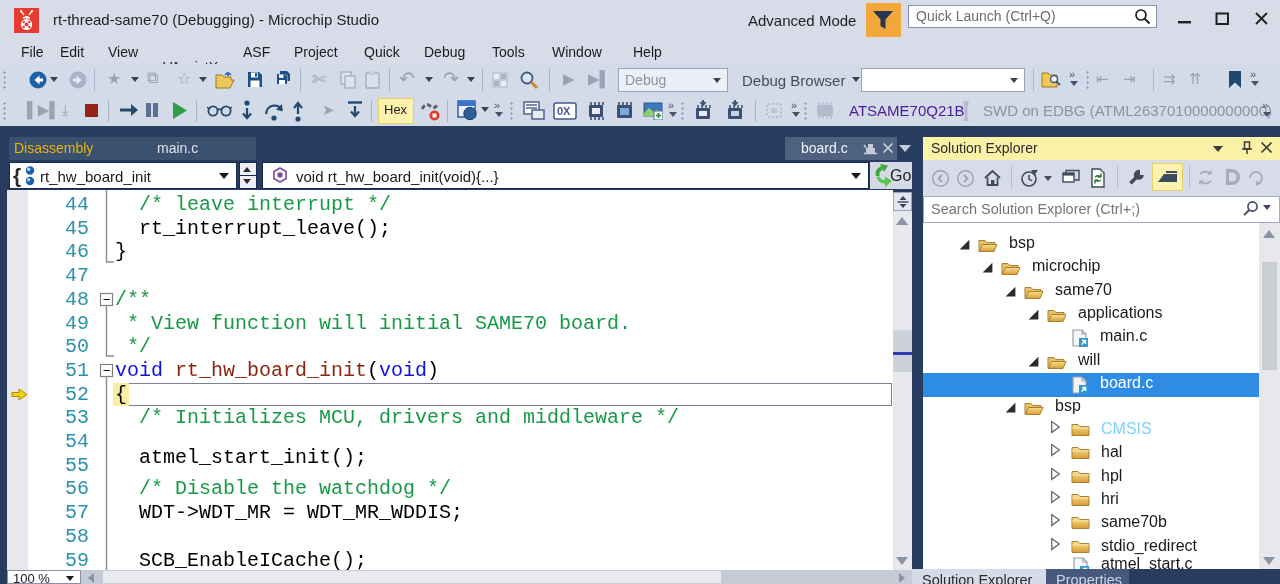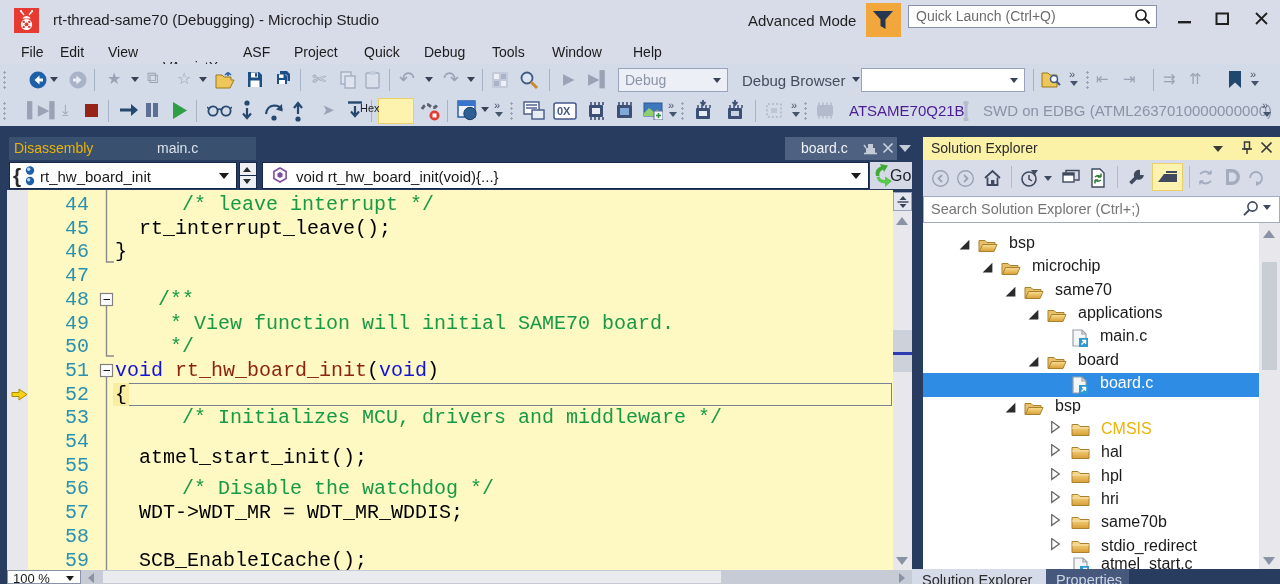--- a/index.html
+++ b/index.html
@@ -22,21 +22,21 @@
   .chev { position:absolute; top:6px; width:10px; height:18px; color:#46536d; }
   .chev::before { content:"\00BB"; font-size:11px; position:absolute; top:-2px; }
   .chev::after  { content:""; position:absolute; top:11px; left:1px; width:0; height:0;
           border-left:4px solid transparent; border-right:4px solid transparent;
           border-top:5px solid #46536d; }
   .combo1 { position:absolute; background:#eceff5; border:1px solid #99a4bc; }
   .ln { position:absolute; left:0; width:82px; text-align:right; font-family:"Liberation Mono",monospace;
         font-size:20px; line-height:23.7px; color:#2b91af; }
   .cl { position:absolute; left:108px; white-space:pre; font-family:"Liberation Mono",monospace;
         font-size:20px; line-height:23.7px; color:#000; }
-  .cm { color:#169a46;margin-left:43px; }
+  .cm { color:#169a46; }
   .kw { color:#1212dd; }
   .fn { color:#8b2510; }
 </style>
 </head>
 <body>
 
 <div class="abs" style="left:0;top:0;width:1280px;height:40px;background:#d8dce9"></div>
 <div class="abs" style="left:14px;top:8px;width:25px;height:25px;background:#e73b31"></div>
 <svg style="left:14px;top:8px" width="25" height="25" viewBox="0 0 25 25">
   <line x1="10" y1="7" x2="7.2" y2="3.5" stroke="#fff" stroke-width="1.3"></line>
@@ -209,21 +209,21 @@
     <circle cx="7" cy="19" r="2.6" fill="#24486e"></circle>
     <path d="M7 14 V4 M3 8 L7 3 L11 8" stroke="#24486e" stroke-width="2.2" fill="none"></path>
   </svg>
   <div class="gicon" style="left:322px;font-size:15px;top:5px">➤</div>
   <svg style="left:347px;top:4px" width="16" height="22" viewBox="0 0 16 22">
     <line x1="1" y1="2.5" x2="15" y2="2.5" stroke="#24486e" stroke-width="2.4"></line>
     <path d="M8 6 V15 M4 11.5 L8 16 L12 11.5" stroke="#24486e" stroke-width="2.2" fill="none"></path>
   </svg>
   <div class="sep" style="left:371px;top:4px"></div>
   <div class="abs" style="left:378px;top:2px;width:36px;height:26px;background:#fdf3ae;border:1px solid #e8cf6a"></div>
-  <div class="abs" style="left:360px;top:6px;font-size:11px;color:#1f1f1f">Hex</div>
+  <div class="abs" style="left:384px;top:6px;font-size:13px;color:#1f1f1f">Hex</div>
   <svg style="left:420px;top:4px" width="22" height="22" viewBox="0 0 22 22">
     <path d="M2 9 Q6 2 10 6 Q14 10 18 4" fill="none" stroke="#5a6270" stroke-width="3" stroke-dasharray="4.5 2.5"></path>
     <circle cx="14.5" cy="15.5" r="5" fill="#e03c31"></circle>
     <rect x="12.5" y="13.5" width="4" height="4" fill="#fff"></rect>
   </svg>
   <div class="sep" style="left:447px;top:4px"></div>
   <svg style="left:457px;top:4px" width="21" height="21" viewBox="0 0 21 21">
     <rect x="1" y="1" width="17" height="16" fill="#eef2f8" stroke="#2255a8" stroke-width="1.4"></rect>
     <rect x="1" y="1" width="17" height="5" fill="#3b74cc"></rect>
     <circle cx="13" cy="13.5" r="6.2" fill="#2d5f94" stroke="#1c3f66" stroke-width="1"></circle>
@@ -332,21 +332,21 @@
   </svg>
   <div class="abs" style="left:296px;top:42px;font-size:15px;color:#1a1a1a">void rt_hw_board_init(void){...}</div>
   <div class="abs" style="left:851px;top:47px;width:0;height:0;border-left:5px solid transparent;border-right:5px solid transparent;border-top:6px solid #1a1a1a"></div>
   <div class="abs" style="left:870px;top:36px;width:42px;height:27px;background:#d4d9e5"></div>
   <svg style="left:872px;top:37px" width="22" height="25" viewBox="0 0 22 25">
     <path d="M4 13 Q2 6 9 3.5 L8 1 L16 2.5 L12 9 L11 6.5 Q6.5 8.5 7.5 13 Z" fill="#3faa34"></path>
     <path d="M4.5 14 Q6 20 13 20.5 L13 24 L20 18 L13 13.5 L13 17 Q8.5 17 7.5 13.5 Z" fill="#58c84b"></path>
   </svg>
   <div class="abs" style="left:890px;top:41px;font-size:16px;color:#20242c">Go</div>
 
-  <div class="abs" id="ed" style="left:7px;top:64px;width:886px;height:380px;background:#fef9c3;overflow:hidden">
+  <div class="abs" id="ed" style="left:7px;top:64px;width:886px;height:380px;background:#ffffff;overflow:hidden">
     <div class="abs" style="left:0;top:0;width:21px;height:380px;background:#e8e8ec"></div>
     <div class="ln" style="top:3px">44</div>
       <div class="cl" style="top:3px"><span class="cm">  /* leave interrupt */</span></div>
     <div class="ln" style="top:26.7px">45</div>
       <div class="cl" style="top:26.7px">  rt_interrupt_leave();</div>
     <div class="ln" style="top:50.4px">46</div>
       <div class="cl" style="top:50.4px">}</div>
     <div class="ln" style="top:74.1px">47</div>
     <div class="ln" style="top:97.8px">48</div>
       <div class="cl" style="top:97.8px"><span class="cm">/**</span></div>
@@ -544,40 +544,40 @@
   <svg style="left:1071px;top:203px" width="18" height="19" viewBox="0 0 18 19">
       <use href="#cfile"></use>
     </svg>
   <div class="abs" style="left:1100px;top:201px;font-size:16px;color:#1a1a1a">main.c</div>
   <svg style="left:1027px;top:228.5px" width="13" height="13" viewBox="0 0 12 12">
       <use href="#arrExp"></use>
     </svg>
   <svg style="left:1047px;top:228px" width="21" height="16">
       <use href="#folderO"></use>
     </svg>
-  <div class="abs" style="left:1078px;top:225px;font-size:16px;color:#1a1a1a">board</div>
+  <div class="abs" style="left:1078px;top:225px;font-size:16px;color:#1a1a1a">will</div>
   <div class="abs" style="left:923px;top:247.4px;width:336px;height:23.5px;background:#2e8ce4"></div>
   <svg style="left:1071px;top:250px" width="18" height="19" viewBox="0 0 18 19">
       <use href="#cfile"></use>
     </svg>
   <div class="abs" style="left:1100px;top:248px;font-size:16px;color:#fff">board.c</div>
   <svg style="left:1004px;top:274.5px" width="13" height="13" viewBox="0 0 12 12">
       <use href="#arrExp"></use>
     </svg>
   <svg style="left:1024px;top:274px" width="21" height="16">
       <use href="#folderO"></use>
     </svg>
   <div class="abs" style="left:1055px;top:271px;font-size:16px;color:#1a1a1a">bsp</div>
   <svg style="left:1050px;top:295px" width="11" height="13" viewBox="0 0 10 12">
       <use href="#arrCol"></use>
     </svg>
   <svg style="left:1071px;top:295px" width="21" height="16">
       <use href="#folderC"></use>
     </svg>
-  <div class="abs" style="left:1101px;top:294px;font-size:16px;color:#eab308">CMSIS</div>
+  <div class="abs" style="left:1101px;top:294px;font-size:16px;color:#7dd3fc">CMSIS</div>
   <svg style="left:1050px;top:318px" width="11" height="13" viewBox="0 0 10 12">
       <use href="#arrCol"></use>
     </svg>
   <svg style="left:1071px;top:318px" width="21" height="16">
       <use href="#folderC"></use>
     </svg>
   <div class="abs" style="left:1101px;top:317px;font-size:16px;color:#1a1a1a">hal</div>
   <svg style="left:1050px;top:342px" width="11" height="13" viewBox="0 0 10 12">
       <use href="#arrCol"></use>
     </svg>

